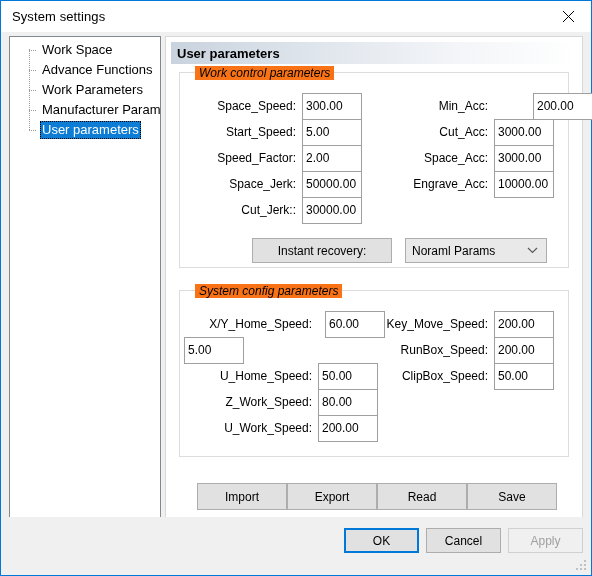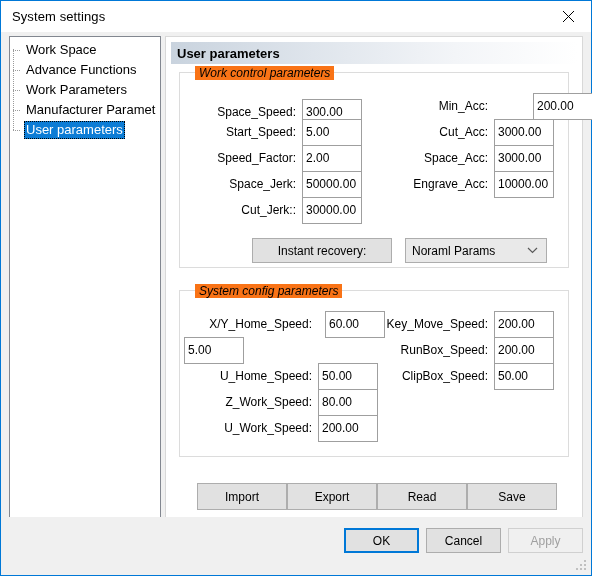--- a/index.html
+++ b/index.html
@@ -76,21 +76,21 @@
     border: 1px solid #828790;
     overflow: hidden;
   }
   .tree-list {
     padding: 3px 0 0 0;
   }
   .tree-item {
     height: 20px;
     display: flex;
     align-items: center;
-    padding-left: 0;
+    padding-left: 16px;
     white-space: nowrap;
     font-size: 13px;
     cursor: default;
   }
   .tree-dash {
     width: 14px;
     flex: 0 0 14px;
     height: 20px;
     position: relative;
   }
@@ -410,21 +410,21 @@
       </div>
     </div>
 
     <div class="right-panel">
 
       <div class="panel-header">User parameters</div>
 
       <div class="groupbox" id="gb-work">
         <span class="gb-legend">Work control parameters</span>
 
-        <div class="field-row col-a" style="left:4px; top:28px;justify-content:space-between;">
+        <div class="field-row col-a" style="left:4px; top:22px;justify-content:space-between;">
           <span class="field-label">Space_Speed:</span>
           <input class="field-input" type="text" value="300.00" style="">
         </div>
         <div class="field-row col-a" style="left:4px; top:48px;">
           <span class="field-label">Start_Speed:</span>
           <input class="field-input" type="text" value="5.00" style="">
         </div>
         <div class="field-row col-a" style="left:4px; top:74px;">
           <span class="field-label">Speed_Factor:</span>
           <input class="field-input" type="text" value="2.00" style="">

